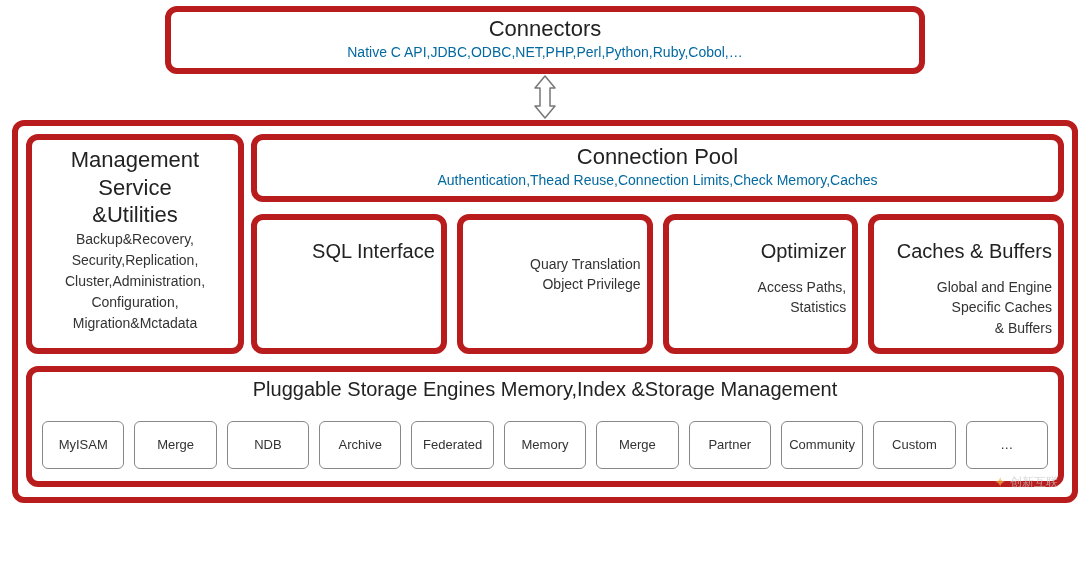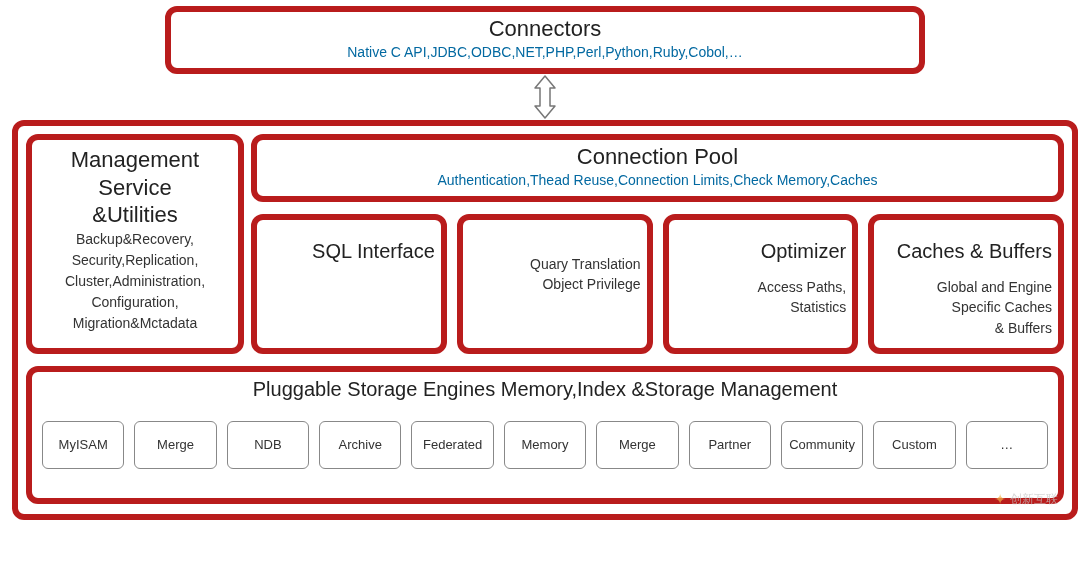--- a/index.html
+++ b/index.html
@@ -50,24 +50,24 @@
   .quad .cell {
     flex: 1;
     text-align: right;
     padding: 20px 6px 10px;
   }
   .cell .title { font-size: 20px; font-weight: 300; }
   .cell .lines { font-size: 14px; font-weight: 300; margin-top: 14px; line-height: 1.45; }
   .storage {
     margin-top: 12px;
     text-align: center;
-    padding: 6px 10px 29px;
+    padding: 6px 10px 12px;
   }
   .storage .title { font-size: 20px; font-weight: 300; }
-  .engines { display: flex; gap: 10px; margin-top: 20px; justify-content: flex-start; }
+  .engines { display: flex; gap: 10px; margin-top: 20px; justify-content: center; }
   .engine {
     flex: 1;
     height: 48px;
     display: flex;
     align-items: center;
     justify-content: center;
     font-size: 13px;
     line-height: 1.1;
     font-weight: 400;
     border: 1px solid #888;

